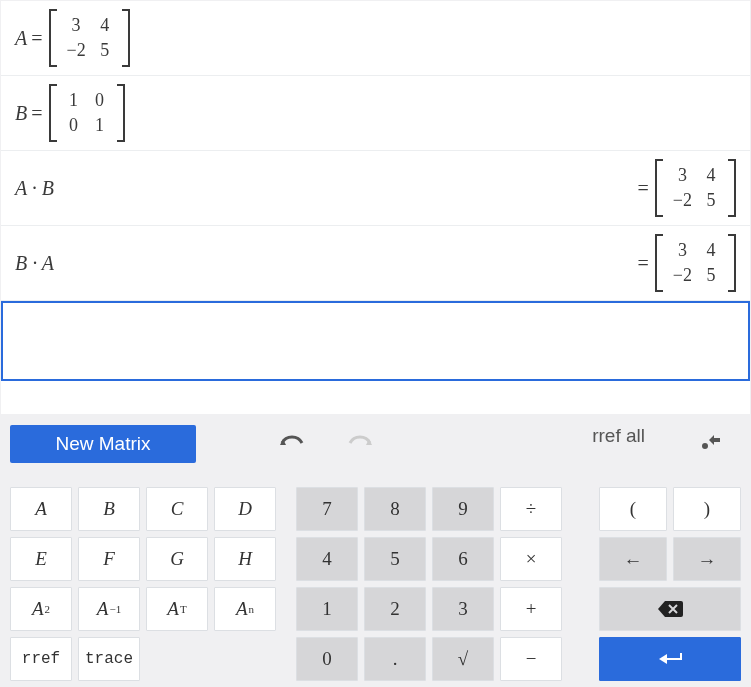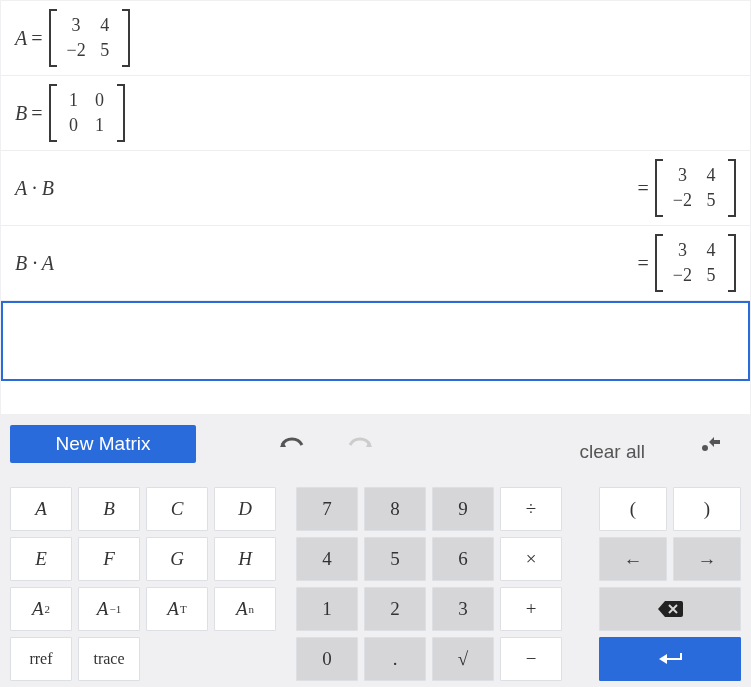--- a/index.html
+++ b/index.html
@@ -10,33 +10,33 @@
   .row{display:flex;align-items:center;justify-content:space-between;padding:8px 14px;border-bottom:1px solid #eceef0;font-size:20px;font-family:"Times New Roman",serif;font-style:italic;color:#3a3a3a;min-height:60px}
   .row .lhs,.row .rhs{display:flex;align-items:center;gap:4px}
   .bracket{display:inline-block;width:8px;align-self:stretch;border:2px solid #3a3a3a;min-height:48px}
   .bracket.l{border-right:none}
   .bracket.r{border-left:none}
   .mat{display:inline-grid;grid-template-columns:auto auto;column-gap:12px;row-gap:4px;padding:6px 6px;font-style:normal;text-align:center;font-size:18px}
   .mat span{min-width:14px}
   .eq{font-style:normal;margin-right:2px}
   .input-row{border:2px solid #2a6bdc;height:80px;background:#fff}
   .toolbar{background:#f0f0f2;padding:10px 10px 6px;display:grid;grid-template-columns:270px 1fr 160px;gap:16px}
-  .tool-top{grid-column:1/4;display:flex;align-items:flex-end;gap:8px;padding:0 0 8px}
+  .tool-top{grid-column:1/4;display:flex;align-items:flex-start;gap:8px;padding:0 0 8px}
   .newmat{background:#2a6bdc;color:#fff;border:none;font-size:19px;height:38px;width:186px;border-radius:2px;cursor:pointer}
   .gap{flex:0 0 50px}
   .iconbtn{background:transparent;border:none;width:60px;height:36px;display:flex;align-items:center;justify-content:center;color:#555;cursor:pointer}
   .iconbtn.disabled{color:#bbb}
   .spacer{flex:1}
   .clearall{background:transparent;border:none;font-size:19px;color:#555;cursor:pointer;padding:0 28px}
   .grid{display:grid;gap:6px}
   .left-grid{grid-template-columns:repeat(4,62px);grid-auto-rows:44px}
   .mid-grid{grid-template-columns:repeat(4,62px);grid-auto-rows:44px;justify-content:start}
   .right-grid{grid-template-columns:repeat(2,68px);grid-auto-rows:44px;justify-content:end;align-content:start}
   .key{background:#fff;border:1px solid #dcdfe3;display:flex;align-items:center;justify-content:center;font-size:19px;font-family:"Times New Roman",serif;font-style:italic;color:#333;cursor:pointer;border-radius:1px}
-  .key.plain{font-style:normal;font-family:Liberation Serif, serif}
+  .key.plain{font-style:normal;font-family:Liberation Mono, monospace}
   .key.num{background:#d6d6d8;font-style:normal}
   .key.op{background:#fff;font-style:normal}
   .key.grey{background:#d6d6d8;font-style:normal}
   .key.blue{background:#2a6bdc;border-color:#2a6bdc;color:#fff}
   .key sup{font-size:11px;margin-left:1px;font-style:normal}
   .right-grid .span2{grid-column:1/3}
   svg{display:block}
 </style>
 </head>
 <body>
@@ -119,21 +119,21 @@
           <path d="M2 12 L8 12 L5 6 Z" fill="#555"></path>
         </svg>
     </button>
     <button class="iconbtn disabled">
       <svg width="28" height="20" viewBox="0 0 28 20">
           <path d="M4 10 C8 2 20 2 24 10" fill="none" stroke="#ccc" stroke-width="3"></path>
           <path d="M26 12 L20 12 L23 6 Z" fill="#ccc"></path>
         </svg>
     </button>
     <div class="spacer"></div>
-    <button class="clearall">clear all</button>
+    <button class="clearall">rref all</button>
     <button class="iconbtn">
       <svg width="22" height="22" viewBox="0 0 22 22">
           <path d="M20 6 L14 6 L14 3 L9 8 L14 13 L14 10 L20 10 Z M2 14 a3 3 0 1 0 6 0 a3 3 0 1 0 -6 0" fill="#555"></path>
         </svg>
     </button>
   </div>
 
   <div class="grid left-grid">
     <button class="key">A</button>
     <button class="key">B</button>

